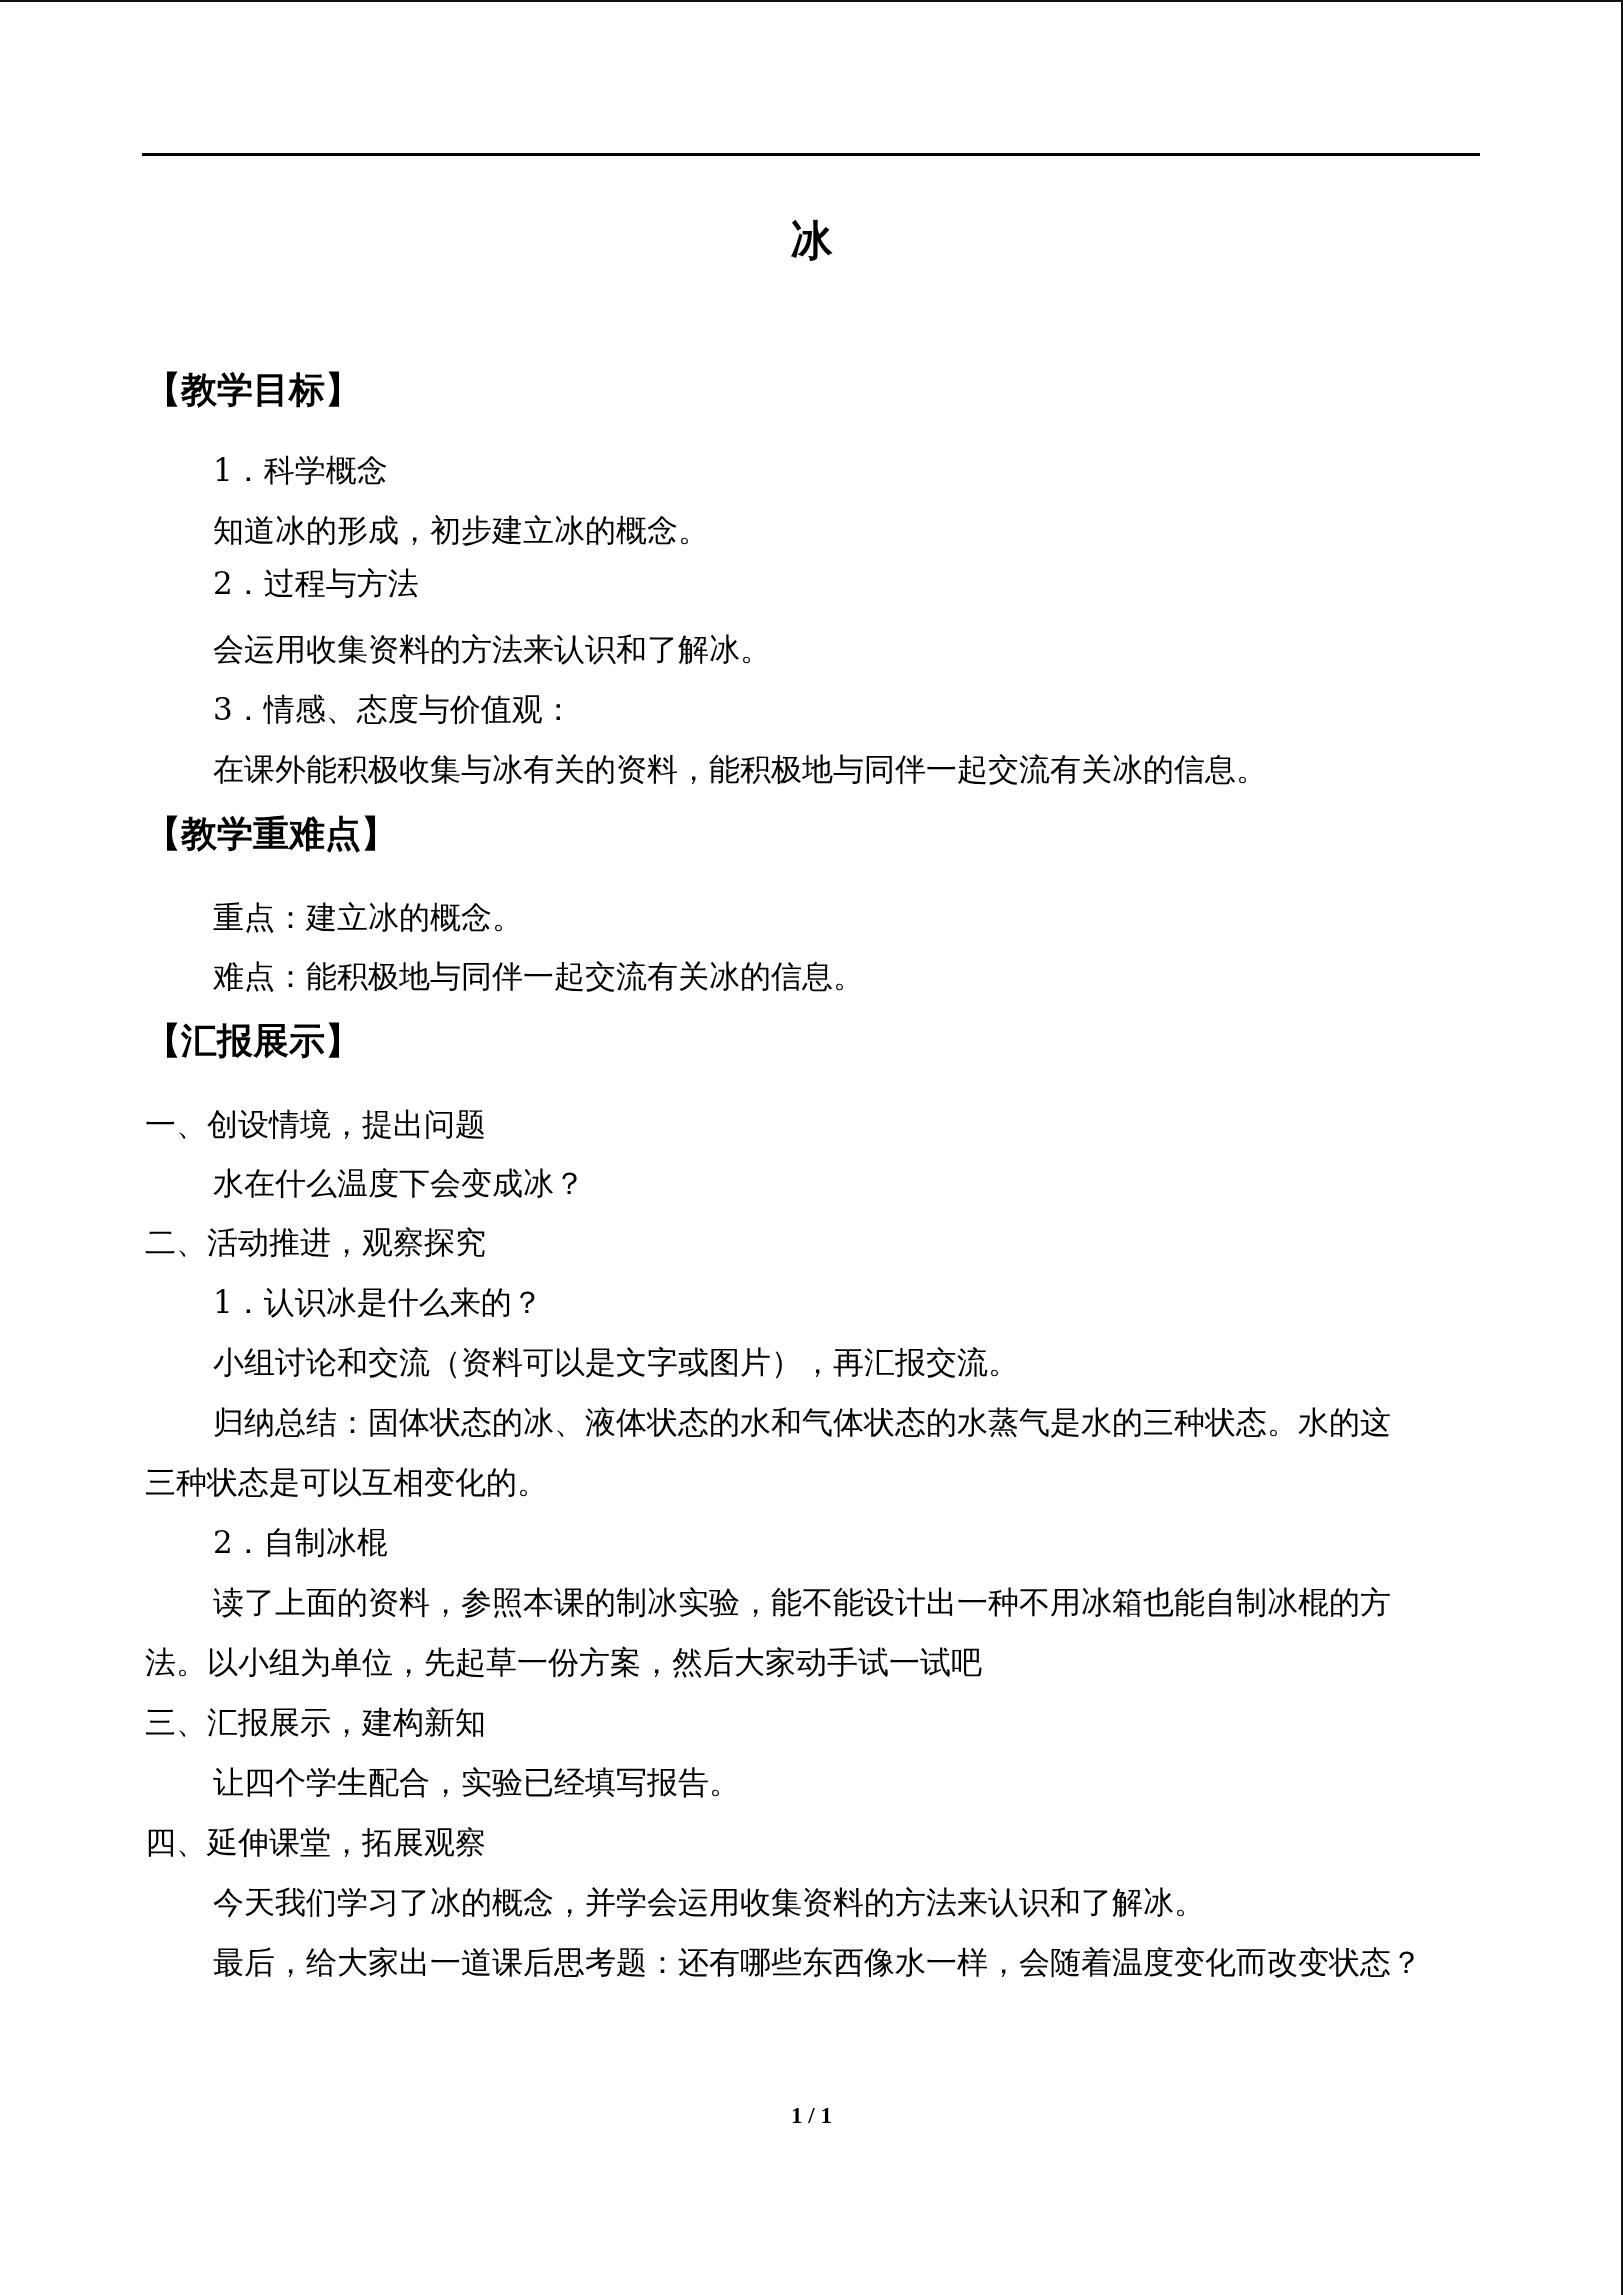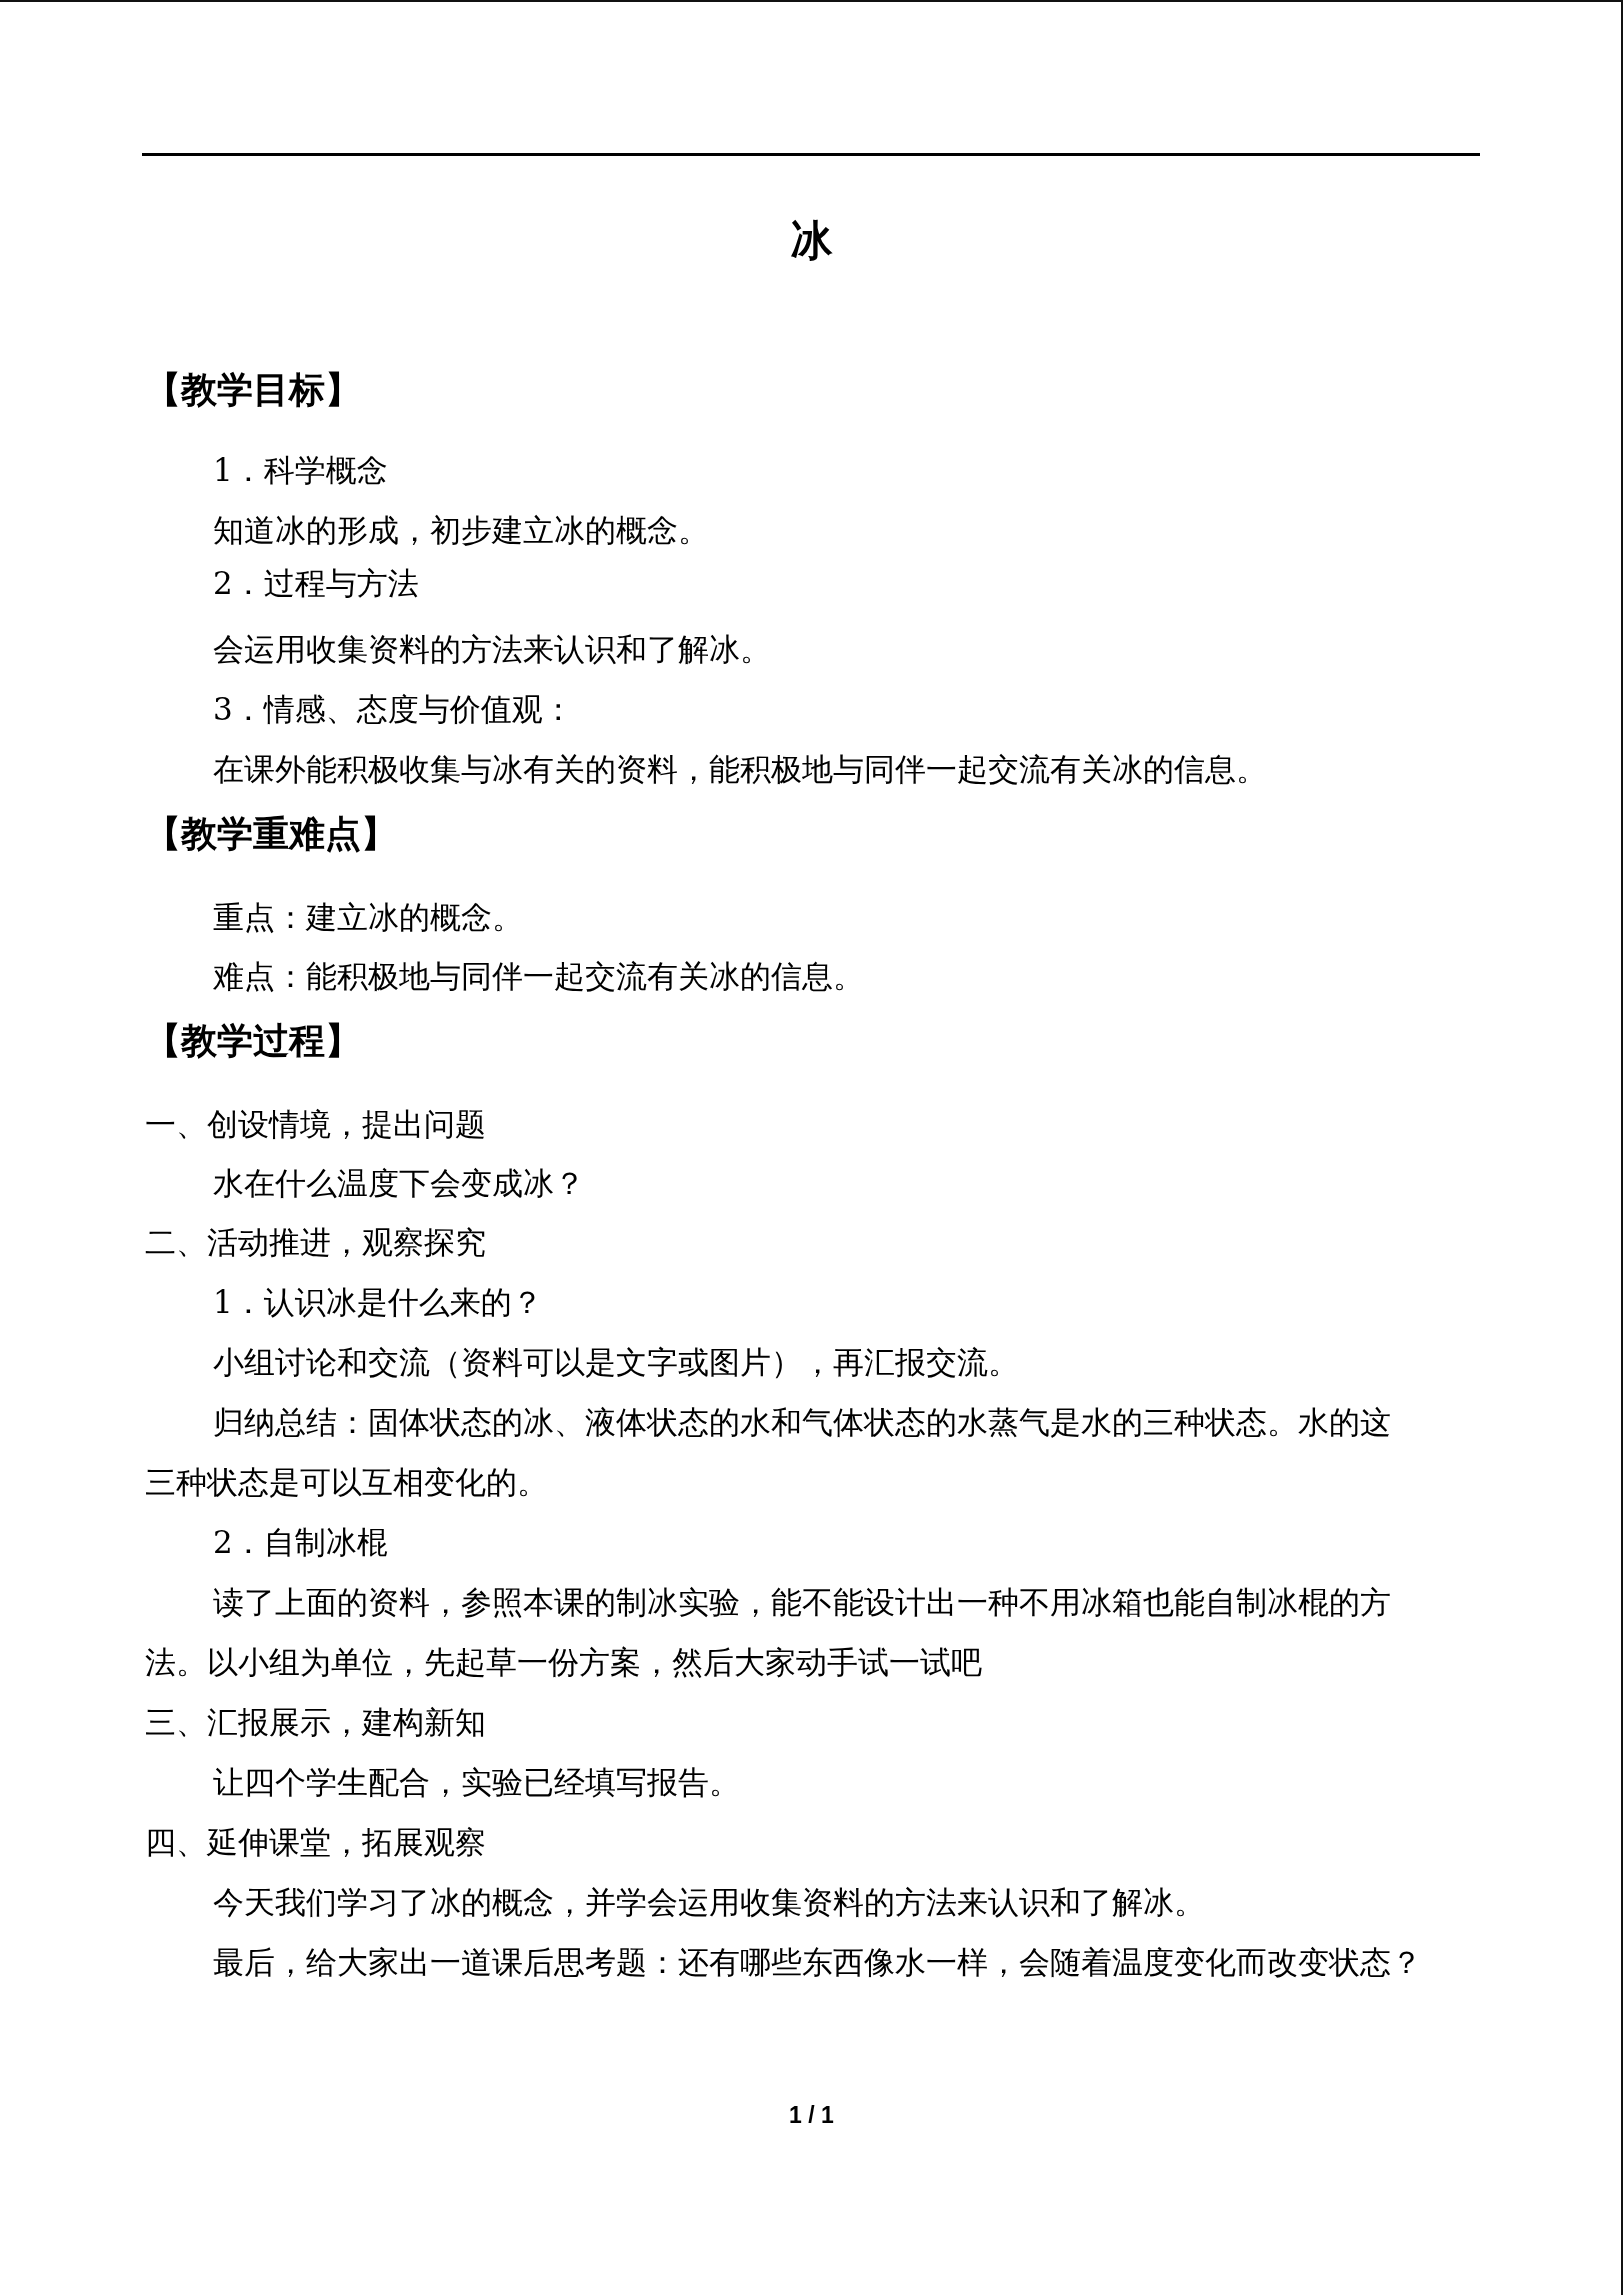--- a/index.html
+++ b/index.html
@@ -22,21 +22,21 @@
   .hd {
     position: absolute; height: 60px; line-height: 60px; white-space: nowrap;
     font-size: 36px; font-weight: bold; color: #000;
     font-family: "DejaVu Sans", "Liberation Sans", sans-serif;
   }
   .l0 { left: 145px; }
   .l1 { left: 213px; }
   .footer {
     position: absolute; left: 0; width: 1623px; top: 2100px; height: 27px; line-height: 27px;
     text-align: center; font-size: 23px; font-weight: bold; color: #000;
-    font-family: Liberation Sans, sans-serif;
+    font-family: Liberation Serif, serif;
   }
 </style>
 </head>
 <body>
 
 <div class="page">
   <div class="rule"></div>
 
   <div class="title">冰</div>
 
@@ -45,21 +45,21 @@
   <div class="ln l1" style="top:498px">知道冰的形成，初步建立冰的概念。</div>
   <div class="ln l1" style="top:551px">2．过程与方法</div>
   <div class="ln l1" style="top:617px">会运用收集资料的方法来认识和了解冰。</div>
   <div class="ln l1" style="top:677px">3．情感、态度与价值观：</div>
   <div class="ln l1" style="top:737px">在课外能积极收集与冰有关的资料，能积极地与同伴一起交流有关冰的信息。</div>
 
   <div class="hd l0" style="top:802px">【教学重难点】</div>
   <div class="ln l1" style="top:885px">重点：建立冰的概念。</div>
   <div class="ln l1" style="top:944px">难点：能积极地与同伴一起交流有关冰的信息。</div>
 
-  <div class="hd l0" style="top:1009px">【教学过程】</div>
+  <div class="hd l0" style="top:1009px">【汇报展示】</div>
   <div class="ln l0" style="top:1092px">一、创设情境，提出问题</div>
   <div class="ln l1" style="top:1151px">水在什么温度下会变成冰？</div>
   <div class="ln l0" style="top:1210px">二、活动推进，观察探究</div>
   <div class="ln l1" style="top:1270px">1．认识冰是什么来的？</div>
   <div class="ln l1" style="top:1330px">小组讨论和交流（资料可以是文字或图片），再汇报交流。</div>
   <div class="ln l1" style="top:1390px">归纳总结：固体状态的冰、液体状态的水和气体状态的水蒸气是水的三种状态。水的这</div>
   <div class="ln l0" style="top:1450px">三种状态是可以互相变化的。</div>
   <div class="ln l1" style="top:1510px">2．自制冰棍</div>
   <div class="ln l1" style="top:1570px">读了上面的资料，参照本课的制冰实验，能不能设计出一种不用冰箱也能自制冰棍的方</div>
   <div class="ln l0" style="top:1630px">法。以小组为单位，先起草一份方案，然后大家动手试一试吧</div>

